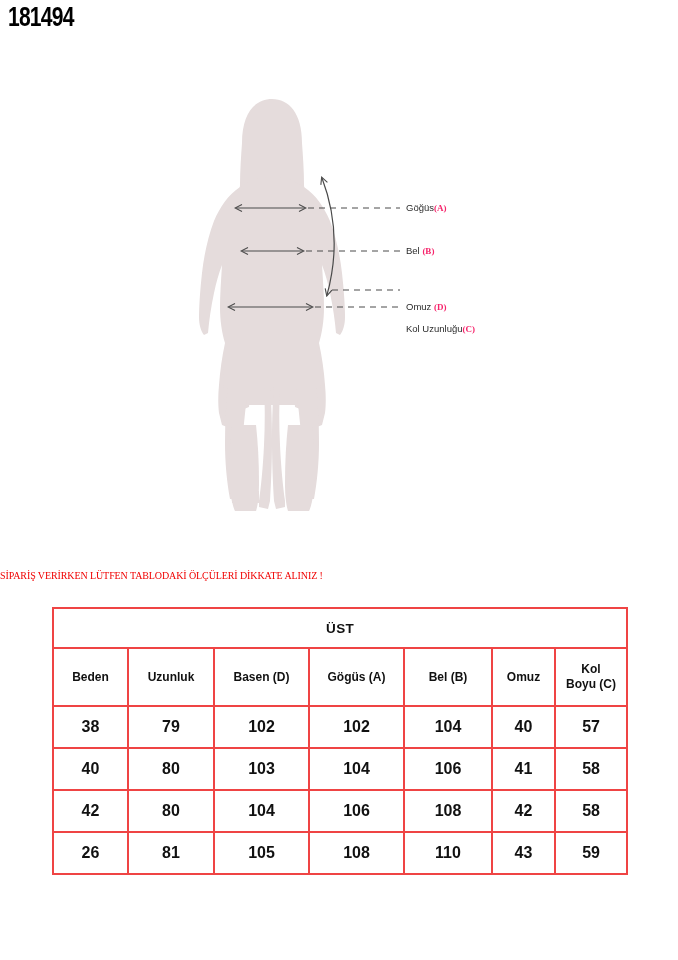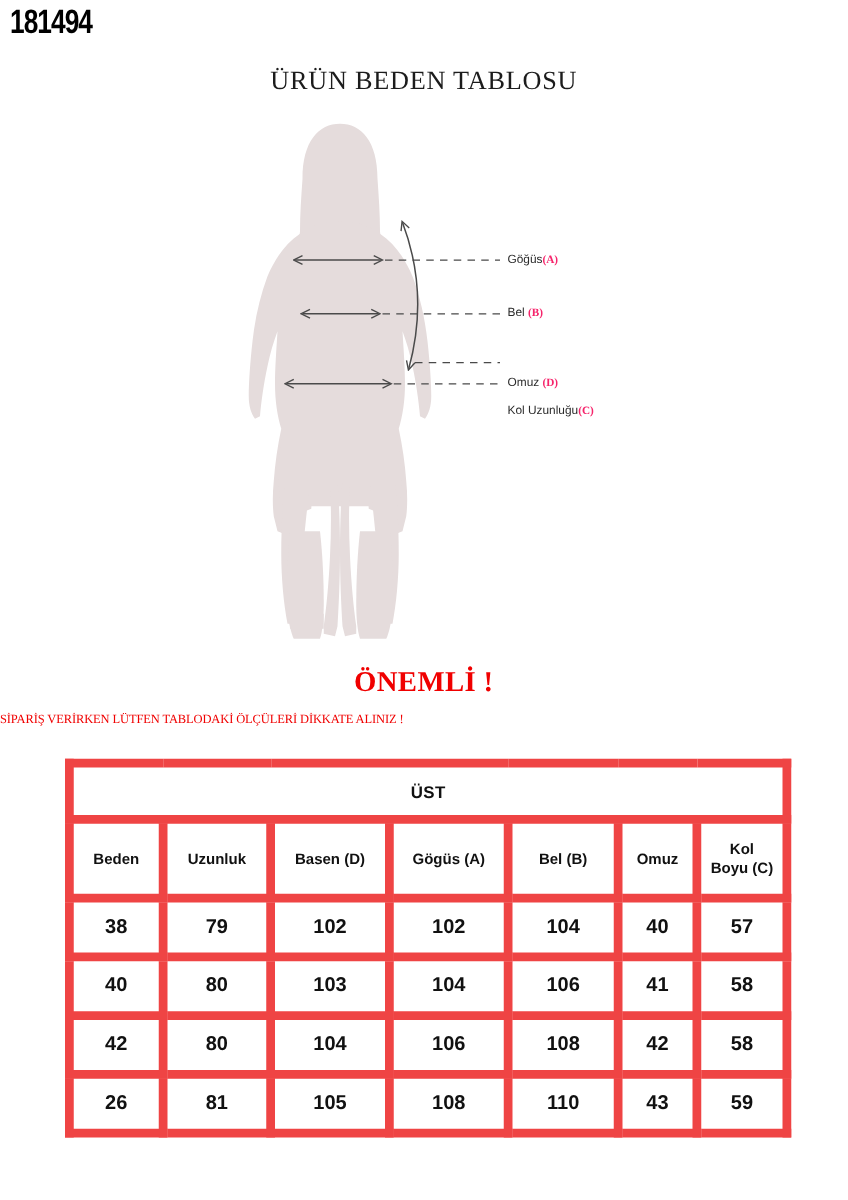--- a/index.html
+++ b/index.html
@@ -105,21 +105,21 @@
     top: 607px;
     width: 574px;
   }
   table.size-table {
     border-collapse: collapse;
     width: 574px;
     table-layout: fixed;
   }
   table.size-table th,
   table.size-table td {
-    border: 7px solid #ef4444;
+    border: 2px solid #ef4444;
     text-align: center;
     font-family: "Liberation Sans", sans-serif;
     color: #111111;
   }
   th.group-head {
     height: 36px;
     font-size: 13.5px;
     font-weight: bold;
     letter-spacing: 0.3px;
   }
@@ -143,21 +143,20 @@
   .col-omuz    { width: 63px; }
   .col-kol     { width: 72px; }
 </style>
 </head>
 <body>
 
 <div class="page">
 
   <div class="product-code">181494</div>
 
-  <div class="chart-title">ÜRÜN BEDEN TABLOSU</div>
 
   <div class="figure-area">
 
     <svg class="figure-svg" width="678" height="430" viewBox="0 0 678 430">
 
       <g>
 
         <path d="M242,48
                  C242,18 255,4 272,4
                  C289,4 302,18 302,48
@@ -297,21 +296,20 @@
 
     <div class="measure-label" style="left:406px; top:188px;margin-top:40px;">
       <span>Kol Uzunluğu</span><span class="code" style="color:#f6246b;">(C)</span>
     </div>
 
     <div class="measure-label" style="left:406px; top:206px;">
       <span>Omuz </span><span class="code" style="color:#f6246b;">(D)</span>
     </div>
   </div>
 
-  <div class="warn-main" style="color:#f00000;">ÖNEMLİ !</div>
 
   <div class="warn-sub" style="color:#f00000;">SİPARİŞ VERİRKEN LÜTFEN TABLODAKİ ÖLÇÜLERİ DİKKATE ALINIZ !</div>
 
   <div class="size-table-wrap">
     <table class="size-table">
       <colgroup>
         <col class="col-beden">
           <col class="col-uzunluk">
           <col class="col-basen">
         <col class="col-gogus">

